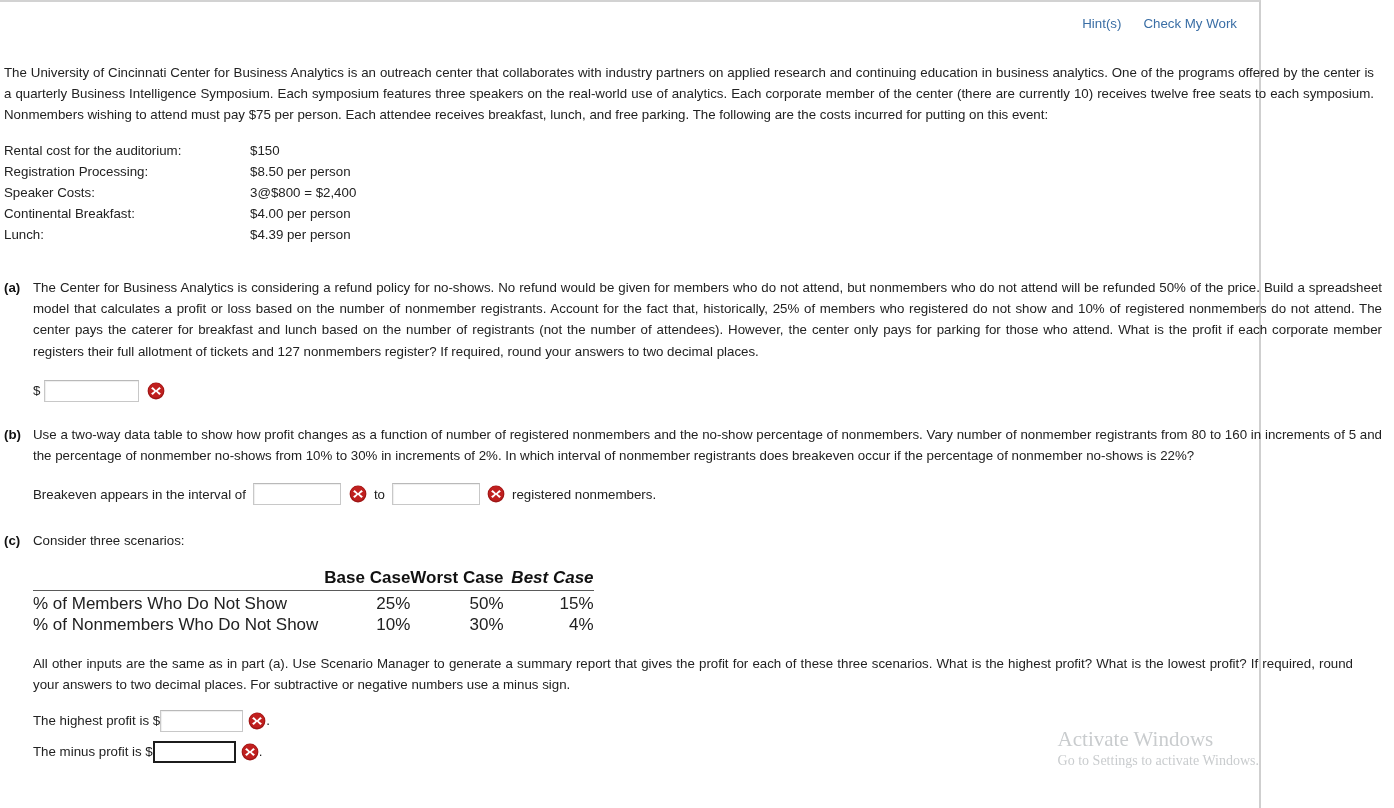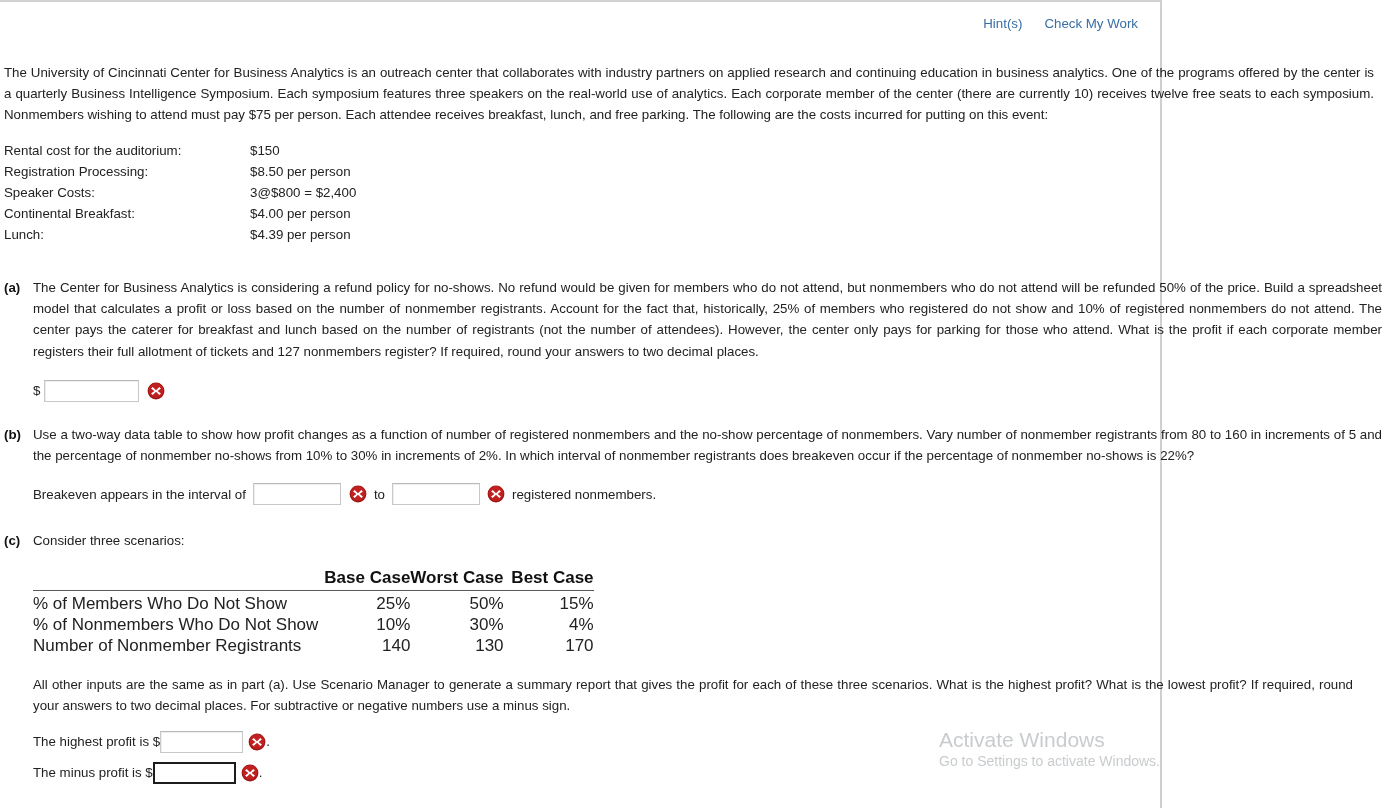--- a/index.html
+++ b/index.html
@@ -13,21 +13,21 @@
     font-family: "Liberation Sans", sans-serif;
     font-size: 13.3px;
     color: #1a1a1a;
     position: relative;
     overflow: hidden;
   }
   .page {
     position: absolute;
     left: 0;
     top: 0;
-    width: 1162px;
+    width: 1261px;
     height: 808px;
     box-sizing: border-box;
     border-top: 2px solid #d2d2d2;
     border-right: 2px solid #cfcfcf;
     background: #fff;
   }
 
   
   .toolbar {
     position: absolute;
@@ -171,21 +171,21 @@
     font-weight: bold;
     text-align: right;
     padding: 0 0 2px 0;
     color: #111;
   }
   .scen thead tr th { border-bottom: 1px solid #5a5a5a; }
   .scen td.rowlabel { text-align: left; padding-right: 6px; }
   .scen td.val { text-align: right; }
   .scen .c1 { width: 86px; }
   .scen .c2 { width: 90px; }
-  .scen .c3 { width: 90px; }
+  .scen .c3 { width: 90px; font-style: italic; }
   .scen tbody tr:first-child td { padding-top: 2px; }
 
   .closing {
     margin-left: 29px;
     margin-top: 18px;
     width: 1320px;
     line-height: 21.2px;
     text-align: justify;
     text-justify: inter-word;
     color: #222;
@@ -200,20 +200,21 @@
 
   
   .watermark {
     position: absolute;
     right: 0px;
     bottom: 38px;
     text-align: left;
     color: #c6c9cc;
     user-select: none;
     pointer-events: none;
+    font-family: Liberation Serif, serif;
   }
   .watermark .wm1 {
     font-size: 21px;
     line-height: 25px;
     color: #c9ccce;
     white-space: nowrap;
   }
   .watermark .wm2 {
     font-size: 14px;
     line-height: 18px;
@@ -335,26 +336,20 @@
           <td class="rowlabel">% of Members Who Do Not Show</td>
           <td class="val">25%</td>
           <td class="val">50%</td>
           <td class="val">15%</td>
         </tr>
         <tr>
           <td class="rowlabel">% of Nonmembers Who Do Not Show</td>
           <td class="val">10%</td>
           <td class="val">30%</td>
           <td class="val">4%</td>
-        </tr>
-        <tr>
-          <td class="rowlabel">Number of Nonmember Registrants</td>
-          <td class="val">140</td>
-          <td class="val">130</td>
-          <td class="val">170</td>
         </tr>
       </tbody>
     </table>
 
     <div class="closing">All other inputs are the same as in part (a). Use Scenario Manager to generate a summary report that gives the profit for each of these three scenarios. What is the highest profit? What is the lowest profit? If required, round your answers to two decimal places. For subtractive or negative numbers use a minus sign.</div>
 
     <div class="ans-block">
       <div class="answer-row">
         <span class="txt">The highest profit is $</span>
         <input class="inp w83" type="text" value="" style="">

